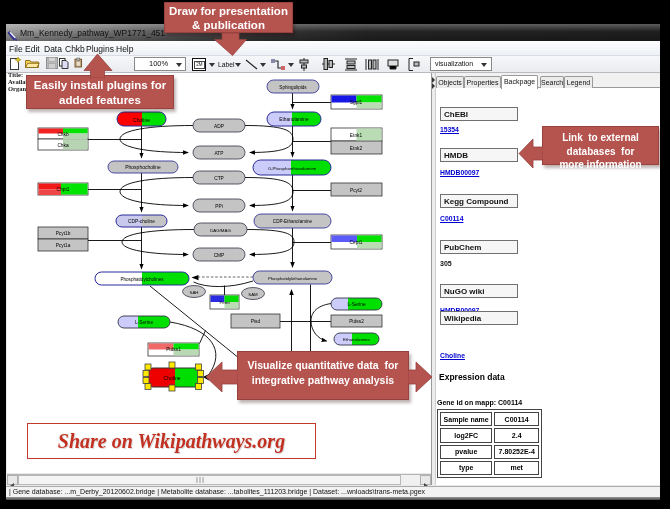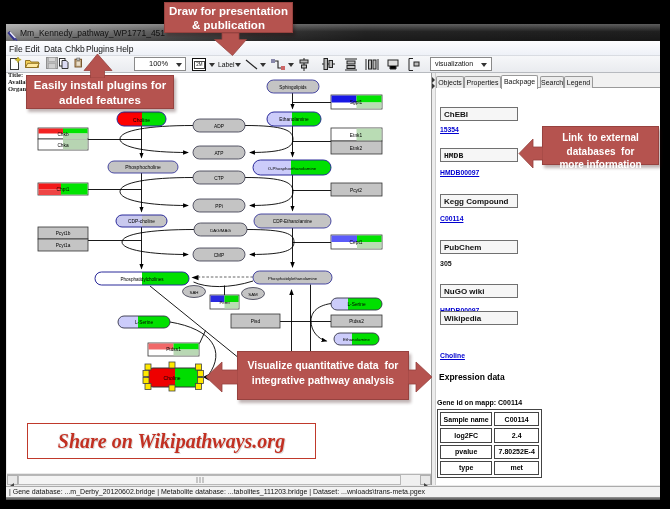--- a/index.html
+++ b/index.html
@@ -148,21 +148,21 @@
 
 <div class="abs" id="sidepanel"></div>
 <div class="abs" id="tabbar"></div>
 <div class="tab" style="left:436px;width:28px;">Objects</div>
 <div class="tab" style="left:464px;width:37px;">Properties</div>
 <div class="tab tabact" style="left:501px;width:37px;">Backpage</div>
 <div class="tab" style="left:540px;width:24px;">Search</div>
 <div class="tab" style="left:564px;width:29px;">Legend</div>
 <div class="hdrbox" style="top:107px;">ChEBI</div>
 <div class="blink" style="top:126px;">15354</div>
-<div class="hdrbox" style="top:148px;font-family:Liberation Mono, monospace;">HMDB</div>
+<div class="hdrbox" style="top:148px;">HMDB</div>
 <div class="blink" style="top:169px;">HMDB00097</div>
 <div class="hdrbox" style="top:194px;">Kegg Compound</div>
 <div class="blink" style="top:215px;">C00114</div>
 <div class="hdrbox" style="top:240px;">PubChem</div>
 <div class="abs" style="left:440px;top:260px;font-size:7px;font-weight:bold;color:#111;">305</div>
 <div class="hdrbox" style="top:284px;">NuGO wiki</div>
 <div class="blink" style="top:307px;">HMDB00097</div>
 <div class="hdrbox" style="top:311px;">Wikipedia</div>
 <div class="blink" style="top:352px;">Choline</div>
 <div class="abs" style="left:439px;top:372px;font-size:8.5px;font-weight:bold;color:#000;">Expression data</div>

